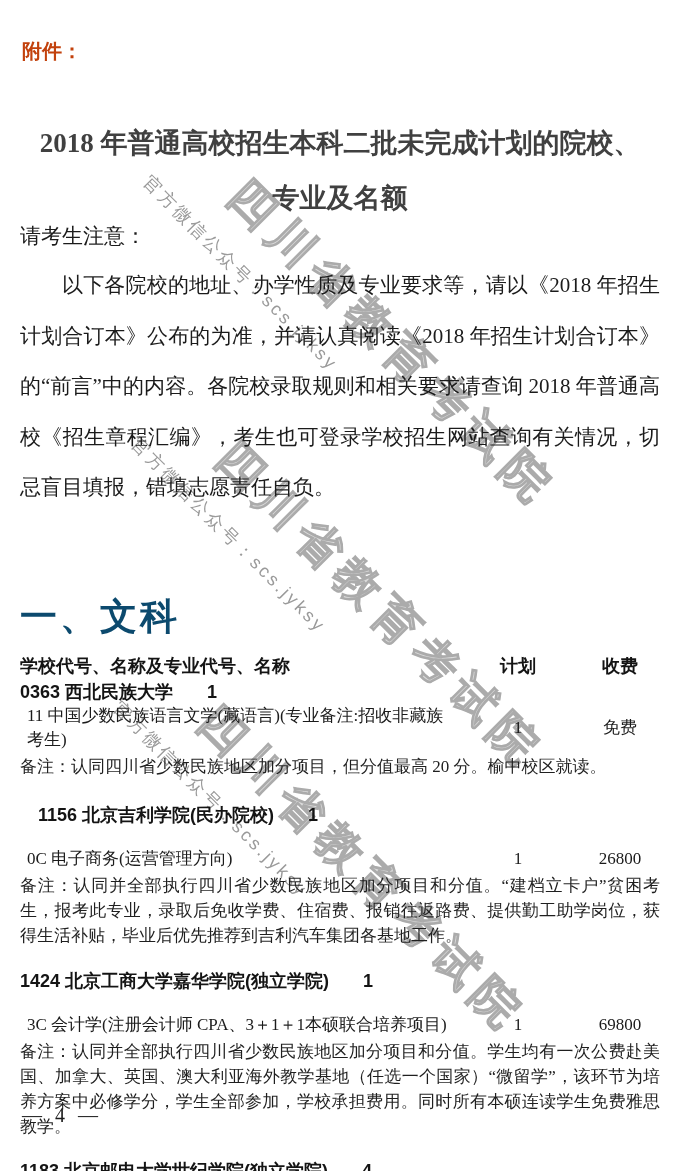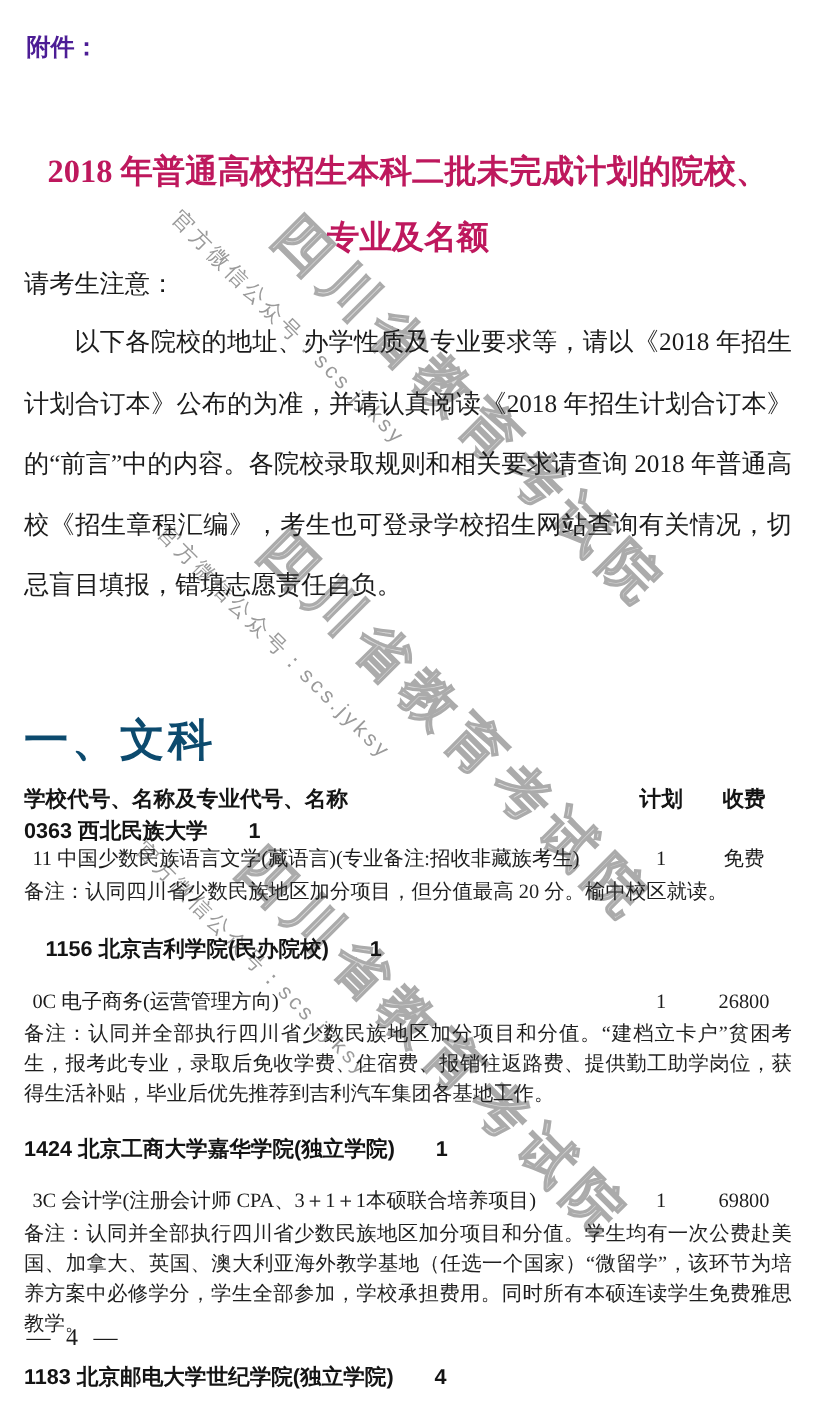--- a/index.html
+++ b/index.html
@@ -21,45 +21,45 @@
     color:#dadada; -webkit-text-stroke:1.2px #ababab;
   }
   .wm-sub {
     font-family:"Liberation Sans", sans-serif;
     font-size:18px; letter-spacing:3px; color:#9a9a9a;
     margin-top:14px; margin-left:-70px;
   }
   
   .content { position:relative; z-index:1; }
   .attachment {
-    position:absolute; left:22px; top:26px;
+    position:absolute; left:22px; top:38px;
     font-family:"Liberation Sans", sans-serif;
-    font-weight:bold; font-size:20px; color:#4c1d95;
+    font-weight:bold; font-size:20px; color:#c2410c;
   }
   .doc-title {
     position:absolute; left:0; right:0; top:116px;
     text-align:center; font-weight:bold; font-size:27px;
-    line-height:55px; color:#be185d;
+    line-height:55px; color:#404040;
     font-family:"Liberation Serif", serif;
   }
   .notice-heading {
     position:absolute; left:20px; top:222px;
     font-size:21px;
   }
   .notice-paragraph {
     position:absolute; left:20px; top:260px; width:640px;
     font-size:21px; line-height:50.5px;
     text-align:justify; text-indent:2em;
   }
   .section { position:absolute; left:20px; top:592px; width:640px; }
   .section-heading {
     font-family:"Liberation Sans", sans-serif;
     font-weight:bold; font-size:37px; letter-spacing:3px; color:#0c4a6e;
   }
-  .hdr-row, .major-row { display:flex; align-items:center; }
+  .hdr-row, .major-row { display:flex; align-items:center;gap:33px; }
   .hdr-row {
     margin-top:12px;
     font-family:"Liberation Sans", sans-serif;
     font-weight:bold; font-size:18px; line-height:24px; color:#141414;
   }
   .col-name { flex:1; }
   .col-plan { width:58px; text-align:center; }
   .col-fee  { width:80px; text-align:center; }
   .school-row {
     font-family:"Liberation Sans", sans-serif;

